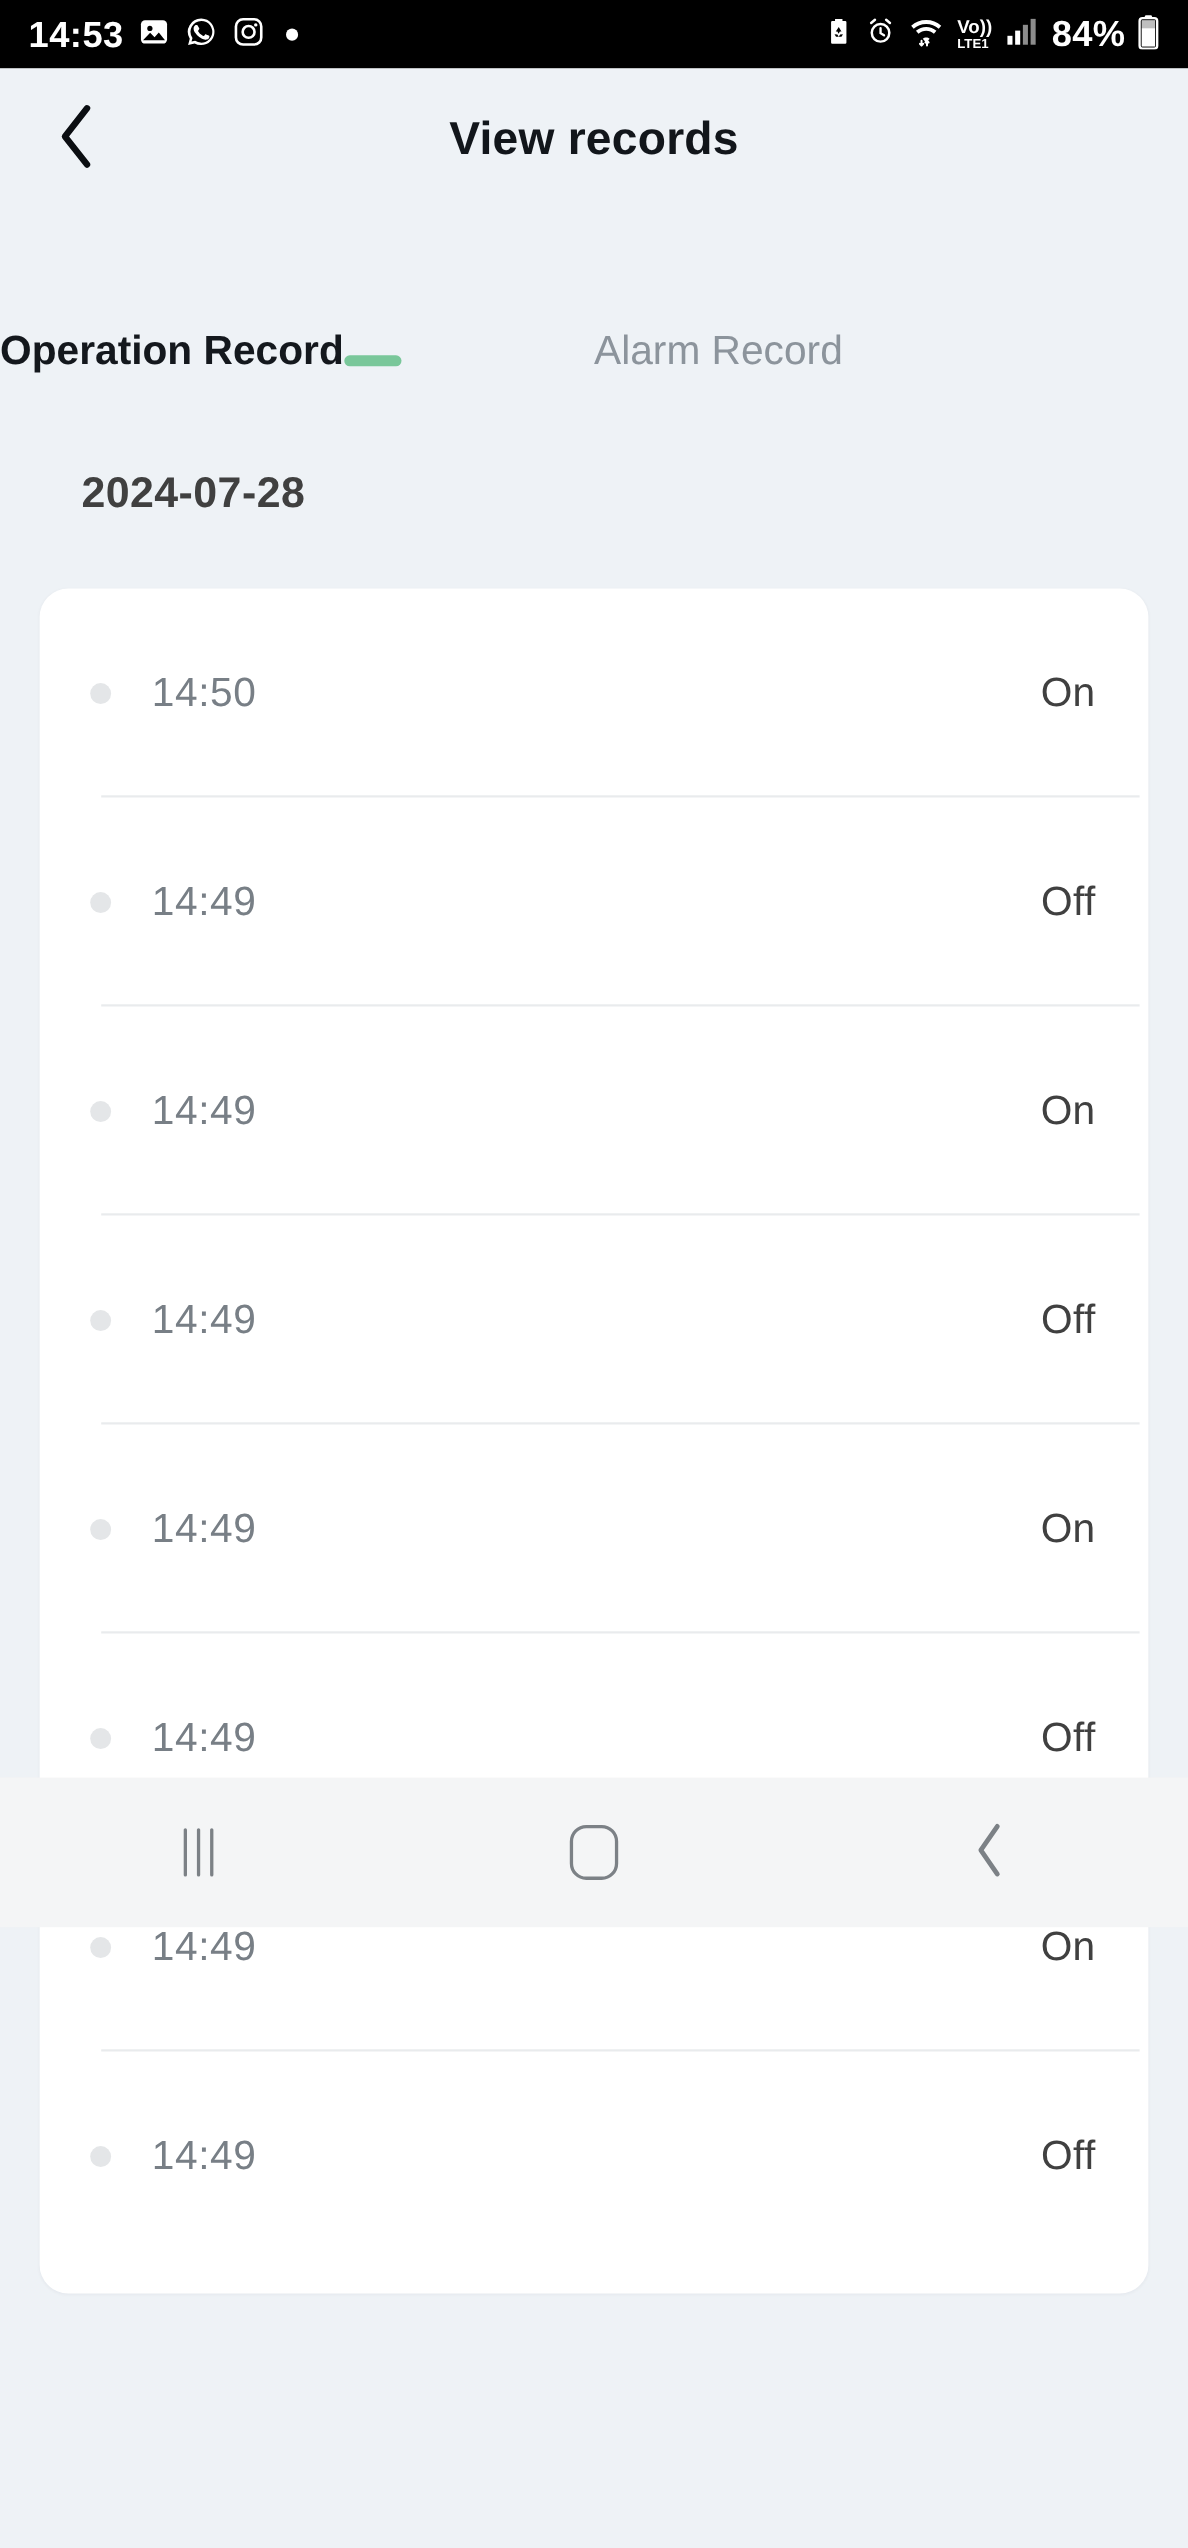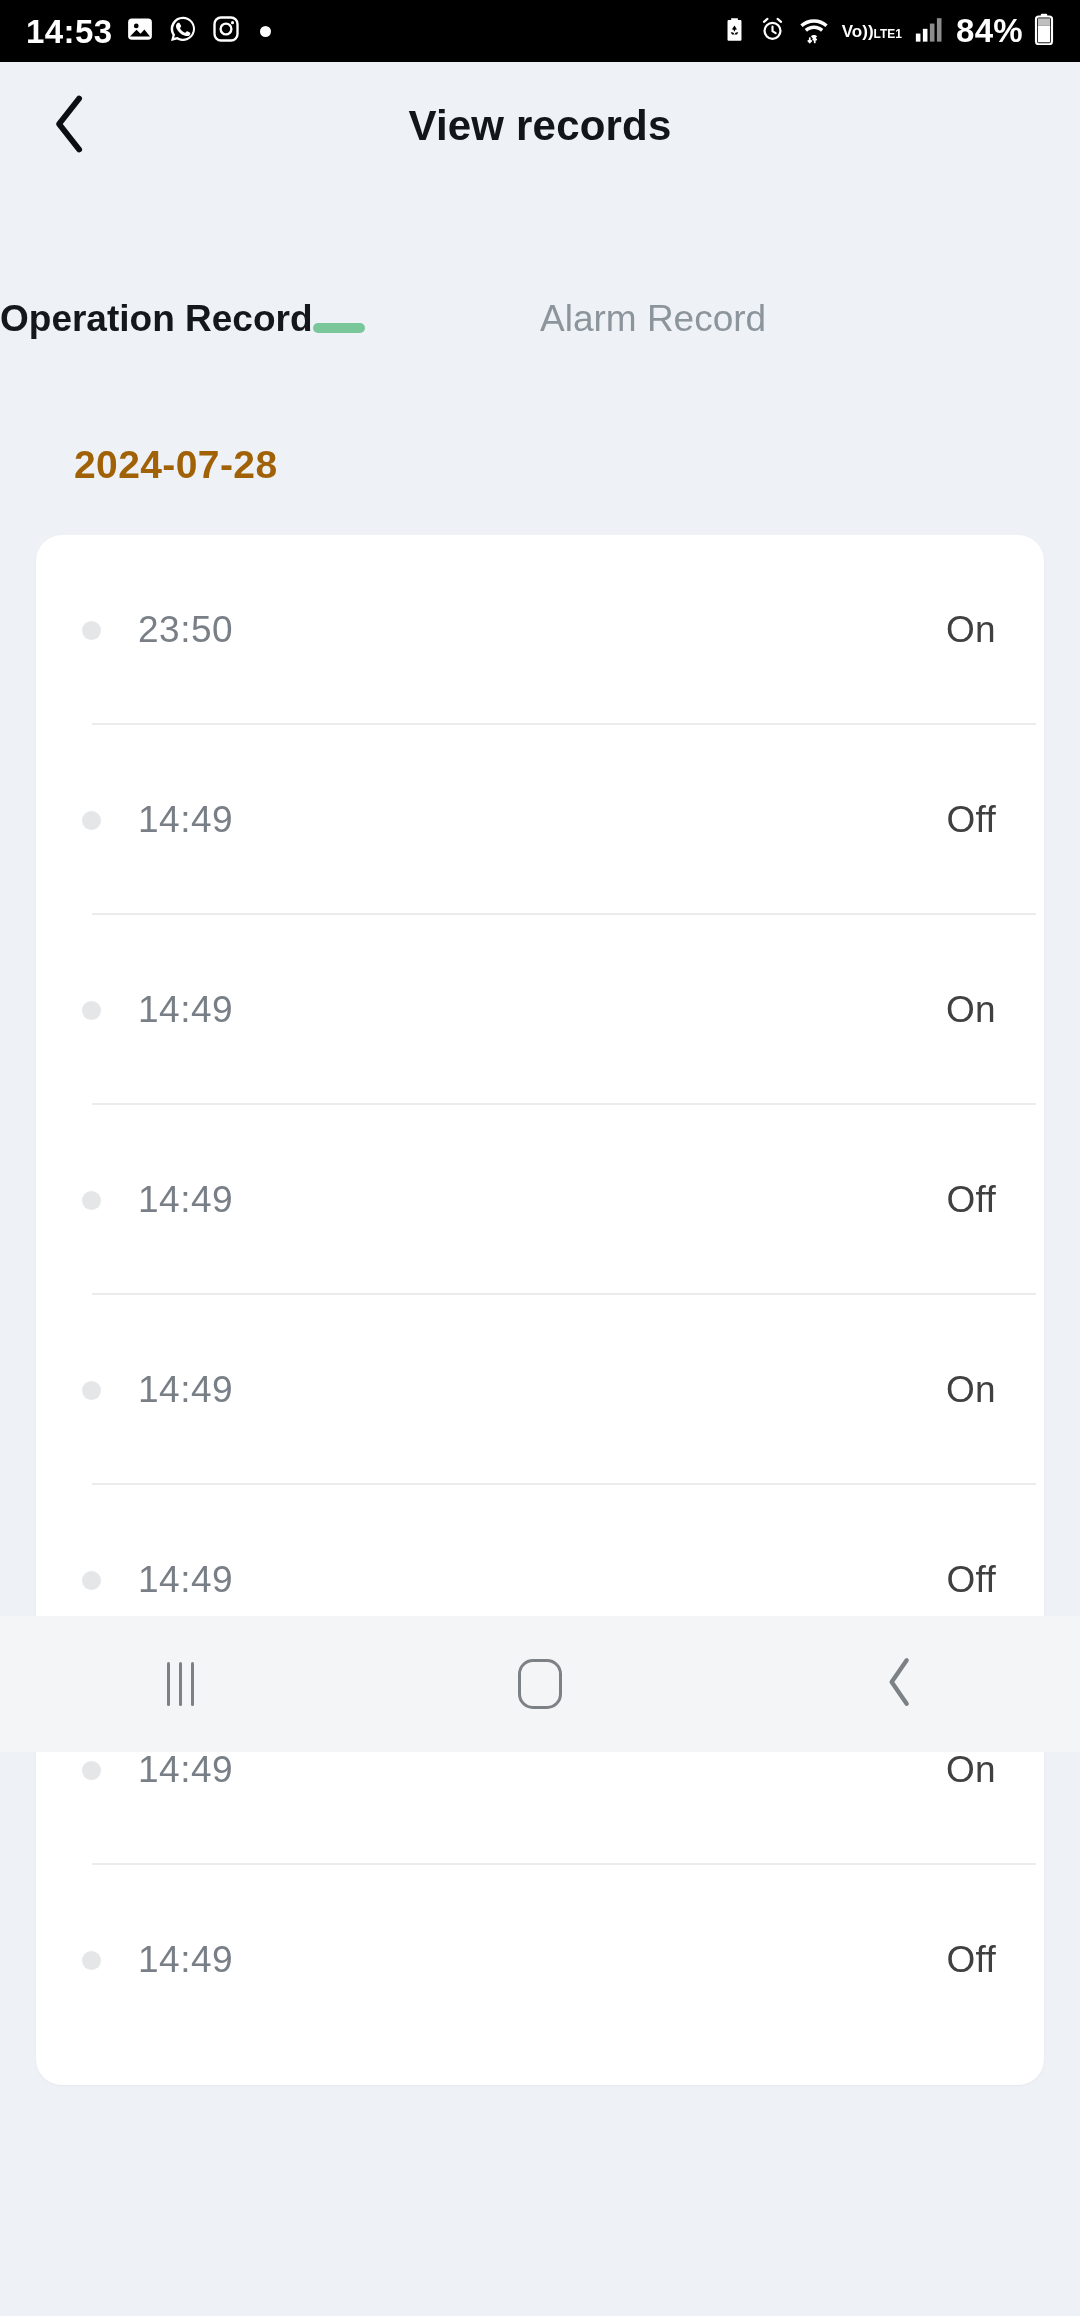--- a/index.html
+++ b/index.html
@@ -52,21 +52,21 @@
   .tab-label{ font-size:37px; line-height:1.1; }
   .tab.active .tab-label{ color:#14181d; font-weight:700; }
   .tab.inactive .tab-label{ color:#8c949c; font-weight:400; }
   .tab-underline{ width:52px; height:10px; border-radius:5px; margin-top:17px; }
   .tab.active .tab-underline{ background:#79c79a; }
   .tab.inactive .tab-underline{ background:transparent; }
 
   
   .date-head{
     position:absolute; left:74px; top:427px;
-    font-size:39px; font-weight:700; color:#a16207; letter-spacing:0.4px;margin-top:16px;
+    font-size:39px; font-weight:700; color:#404040; letter-spacing:0.4px;
   }
 
   
   .card{
     position:absolute; left:36px; top:535px; width:1008px; height:1550px;
     background:#fff; border-radius:26px;
     box-shadow:0 1px 3px rgba(20,30,45,0.04);
     overflow:hidden;
   }
   .row{
@@ -150,21 +150,21 @@
       </span>
       <span class="sb-ico">
         <svg width="34" height="29" viewBox="0 0 28 24">
             <path d="M14 6.4c3.6 0 6.9 1.3 9.4 3.6l1.9-2.2C22.3 5 18.3 3.5 14 3.5S5.7 5 2.7 7.8l1.9 2.2C7.1 7.7 10.4 6.4 14 6.4z" fill="#fff"></path>
             <path d="M14 11.6c2.2 0 4.2.8 5.8 2.2l1.9-2.2a11.6 11.6 0 0 0-15.4 0l1.9 2.2c1.6-1.4 3.6-2.2 5.8-2.2z" fill="#fff"></path>
             <path d="M14 16.6c1 0 1.9.4 2.6 1l-2.6 3-2.6-3c.7-.6 1.6-1 2.6-1z" fill="#fff"></path>
             <path d="M10.5 19.1v3.6M10.5 22.7l-1.2-1.3M10.5 22.7l1.2-1.3" stroke="#fff" stroke-width="1.5" fill="none" stroke-linecap="round"></path>
             <path d="M14.6 22.7v-3.6M14.6 19.1l-1.2 1.3M14.6 19.1l1.2 1.3" stroke="#fff" stroke-width="1.5" fill="none" stroke-linecap="round"></path>
           </svg>
       </span>
-      <span class="sb-ico" style="display:flex;flex-direction:row;align-items:flex-end;line-height:1;">
+      <span class="sb-ico" style="display:flex;flex-direction:column;align-items:flex-start;line-height:1;">
         <span style="font-size:17px;font-weight:700;">Vo))</span>
         <span style="font-size:12px;font-weight:700;margin-top:1px;">LTE1</span>
       </span>
       <span class="sb-ico">
         <svg width="30" height="27" viewBox="0 0 22 20">
             <rect x="2" y="13" width="3.4" height="6" fill="#fff"></rect>
             <rect x="7.2" y="9.5" width="3.4" height="9.5" fill="#fff"></rect>
             <rect x="12.4" y="5.6" width="3.4" height="13.4" fill="#fff" opacity="0.55"></rect>
             <rect x="17.6" y="1.6" width="3.4" height="17.4" fill="#fff" opacity="0.55"></rect>
           </svg>
@@ -202,21 +202,21 @@
       <span class="tab-underline"></span>
     </div>
   </div>
 
   <div class="date-head">2024-07-28</div>
 
   <div class="card">
 
     <div class="row">
       <span class="row-dot"></span>
-      <span class="row-time">23:50</span>
+      <span class="row-time">14:50</span>
       <span class="row-state">On</span>
       <span class="row-sep"></span>
     </div>
 
     <div class="row">
       <span class="row-dot"></span>
       <span class="row-time">14:49</span>
       <span class="row-state">Off</span>
       <span class="row-sep"></span>
     </div>

